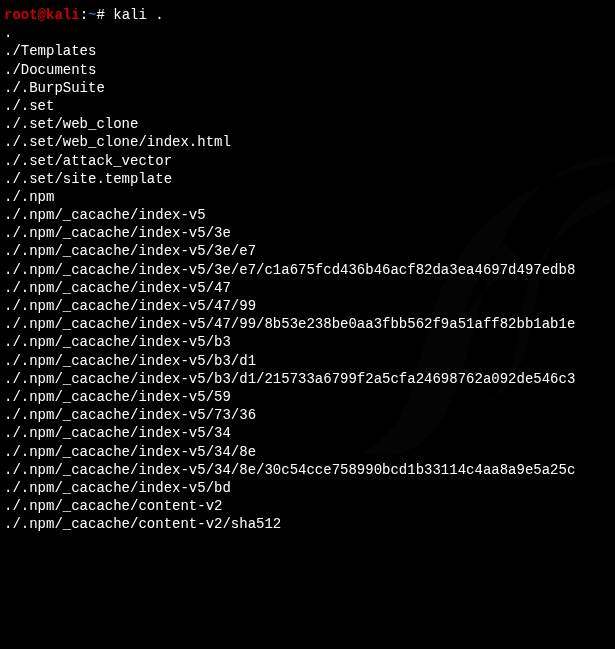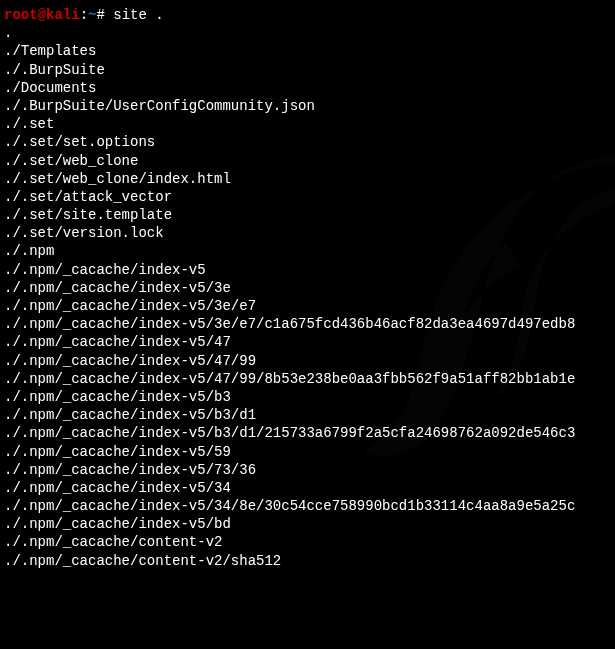--- a/index.html
+++ b/index.html
@@ -61,47 +61,45 @@
   </style>
 </head>
 <body>
 
 <svg class="dragon-bg" viewBox="0 0 400 400">
   <path fill="#1a1a1a" d="M 350 50 C 300 40, 250 60, 220 100 C 190 140, 180 180, 170 220 C 160 260, 150 300, 130 330 C 110 360, 80 370, 50 360 C 70 350, 90 330, 100 300 C 110 270, 115 240, 125 210 C 135 180, 150 150, 180 120 C 210 90, 250 70, 290 60 C 310 55, 330 52, 350 50 Z M 320 80 C 300 85, 280 95, 265 115 C 250 135, 240 160, 235 185 C 230 210, 228 235, 220 258 C 212 281, 198 300, 180 310 C 195 298, 205 280, 210 260 C 215 240, 216 220, 220 200 C 224 180, 232 160, 248 142 C 264 124, 288 110, 310 100 C 315 95, 318 88, 320 80 Z M 200 140 C 180 160, 165 185, 158 212 C 151 239, 148 267, 140 293 C 132 319, 118 340, 98 352 C 113 342, 124 326, 130 308 C 136 290, 138 270, 143 252 C 148 234, 156 216, 170 200 C 184 184, 200 172, 218 165 C 212 155, 207 147, 200 140 Z"></path>
 </svg>
 
 <div class="terminal-content">
   <div class="prompt-line">
-    <span class="prompt-user">root@kali</span><span class="prompt-sep">:</span><span class="prompt-path">~</span><span class="prompt-hash">#</span> <span class="command">site .</span>
+    <span class="prompt-user">root@kali</span><span class="prompt-sep">:</span><span class="prompt-path">~</span><span class="prompt-hash">#</span> <span class="command">kali .</span>
   </div>
   <div id="output-lines">
       <div class="output-line">.</div>
       <div class="output-line">./Templates</div>
+      <div class="output-line">./Documents</div>
       <div class="output-line">./.BurpSuite</div>
-      <div class="output-line">./Documents</div>
-      <div class="output-line">./.BurpSuite/UserConfigCommunity.json</div>
       <div class="output-line">./.set</div>
-      <div class="output-line">./.set/set.options</div>
       <div class="output-line">./.set/web_clone</div>
       <div class="output-line">./.set/web_clone/index.html</div>
       <div class="output-line">./.set/attack_vector</div>
       <div class="output-line">./.set/site.template</div>
-      <div class="output-line">./.set/version.lock</div>
       <div class="output-line">./.npm</div>
       <div class="output-line">./.npm/_cacache/index-v5</div>
       <div class="output-line">./.npm/_cacache/index-v5/3e</div>
       <div class="output-line">./.npm/_cacache/index-v5/3e/e7</div>
       <div class="output-line">./.npm/_cacache/index-v5/3e/e7/c1a675fcd436b46acf82da3ea4697d497edb8</div>
       <div class="output-line">./.npm/_cacache/index-v5/47</div>
       <div class="output-line">./.npm/_cacache/index-v5/47/99</div>
       <div class="output-line">./.npm/_cacache/index-v5/47/99/8b53e238be0aa3fbb562f9a51aff82bb1ab1e</div>
       <div class="output-line">./.npm/_cacache/index-v5/b3</div>
       <div class="output-line">./.npm/_cacache/index-v5/b3/d1</div>
       <div class="output-line">./.npm/_cacache/index-v5/b3/d1/215733a6799f2a5cfa24698762a092de546c3</div>
       <div class="output-line">./.npm/_cacache/index-v5/59</div>
       <div class="output-line">./.npm/_cacache/index-v5/73/36</div>
       <div class="output-line">./.npm/_cacache/index-v5/34</div>
+      <div class="output-line">./.npm/_cacache/index-v5/34/8e</div>
       <div class="output-line">./.npm/_cacache/index-v5/34/8e/30c54cce758990bcd1b33114c4aa8a9e5a25c</div>
       <div class="output-line">./.npm/_cacache/index-v5/bd</div>
       <div class="output-line">./.npm/_cacache/content-v2</div>
       <div class="output-line">./.npm/_cacache/content-v2/sha512</div>
     </div>
 </div>
 
 </body></html>

